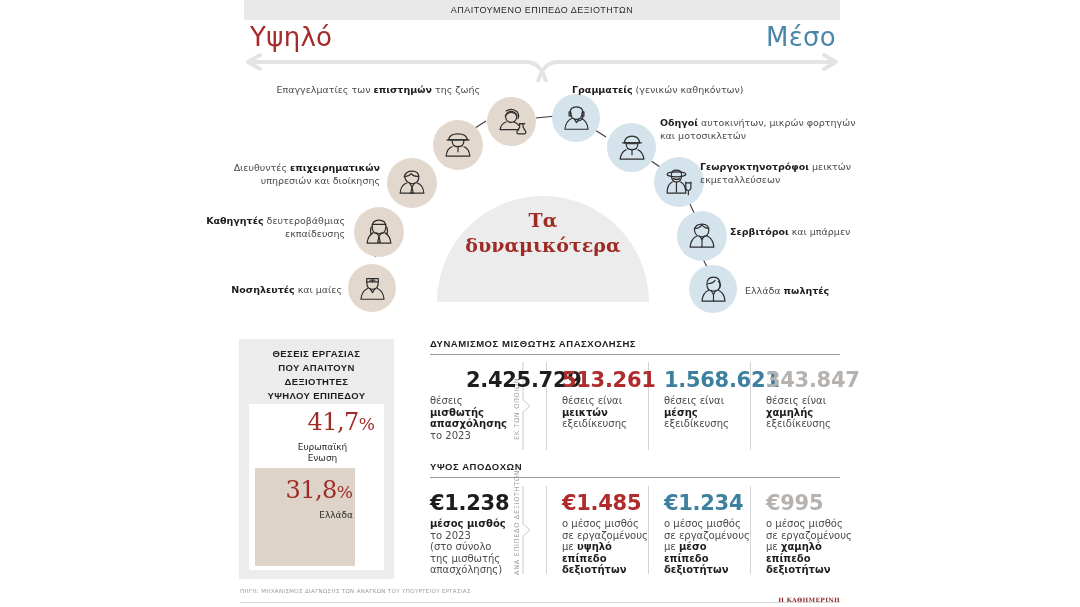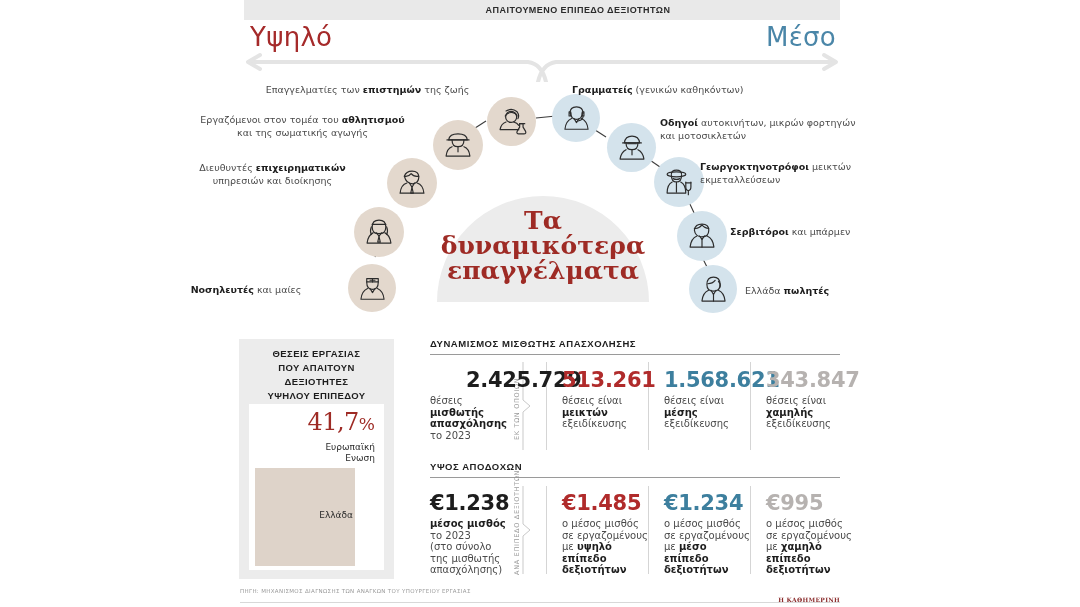--- a/index.html
+++ b/index.html
@@ -13,25 +13,24 @@
     position:relative;
   }
   .sheet{position:absolute;left:0;top:0;width:1080px;height:607px;}
 
   
   .header-band{
     position:absolute;left:244px;top:0;width:596px;height:20px;
     background:#e9e9e9;
   }
   .header-band-title{
-    position:absolute;left:8px;top:0;width:596px;height:20px;
+    position:absolute;left:0;top:0;width:596px;height:20px;
     display:flex;align-items:center;justify-content:center;
-    font-size:9px;font-weight:bold;letter-spacing:.45px;color:#2b2b2b;
+    font-size:9px;font-weight:normal;letter-spacing:.45px;color:#2b2b2b;
     white-space:nowrap;
-    padding-left:28px;
   }
 
   
   .lvl-high{
     position:absolute;left:250px;top:22px;
     font-size:26px;color:#a52a2a;letter-spacing:.3px;
     font-family:"DejaVu Sans",sans-serif;
   }
   .lvl-mid{
     position:absolute;right:244px;top:22px;
@@ -54,34 +53,34 @@
   
   .links{position:absolute;left:0;top:0;width:1080px;height:340px;pointer-events:none;}
 
   
   .role{
     position:absolute;font-size:9.5px;line-height:12.5px;color:#4a4a4a;
     font-family:"DejaVu Sans",sans-serif;
   }
   .role b{color:#1d1d1d;font-weight:bold;}
   .role.r-right{text-align:left;}
-  .role.r-left{text-align:center;}
+  .role.r-left{text-align:right;}
 
   
   .dome{
     position:absolute;left:437px;top:196px;width:212px;height:106px;
     background:#ececec;
     border-radius:106px 106px 0 0;
   }
   .dome-title{
     position:absolute;left:437px;top:208px;width:212px;
     text-align:center;
     font-family:"DejaVu Serif","Liberation Serif",serif;
     font-weight:bold;
-    font-size:25px;line-height:25px;color:#9e2b25;
+    font-size:19px;line-height:25px;color:#9e2b25;
   }
 
   
   .panel{
     position:absolute;left:239px;top:339px;width:155px;height:240px;
     background:#ececec;
   }
   .panel-title{
     position:absolute;left:239px;top:347px;width:155px;
     text-align:center;font-size:9.5px;line-height:14px;
@@ -290,27 +289,27 @@
       <path d="M26 10 q3 3 2 7"></path>
       <path d="M14 21 q-7 3-8 13 h28 q-1-10-8-13"></path>
       <path d="M17 21 l3 5 l3-5"></path>
       <path d="M20 26 v8"></path>
     </svg>
   </div>
 
   <div class="role r-left" style="left:255px;top:84px;width:225px;">
     <span>Επαγγελματίες των </span><b>επιστημών</b><span> της ζωής</span>
   </div>
-  <div class="role r-left" style="left:175px;top:114px;width:255px;">
-    <span>Εργαζόμενοι στον τομέα του </span><b>αθλητισμού</b><br>
-    <span>και της σωματικής αγωγής</span>
-  </div>
   <div class="role r-left" style="left:165px;top:162px;width:215px;">
     <span>Διευθυντές </span><b>επιχειρηματικών</b><br>
     <span>υπηρεσιών και διοίκησης</span>
+  </div>
+  <div class="role r-left" style="left:150px;top:215px;width:195px;">
+    <b>Καθηγητές</b><span> δευτεροβάθμιας</span><br>
+    <span>εκπαίδευσης</span>
   </div>
   <div class="role r-left" style="left:150px;top:284px;width:192px;">
     <b>Νοσηλευτές</b><span> και μαίες</span>
   </div>
 
   <div class="role r-right" style="left:572px;top:84px;width:260px;">
     <b>Γραμματείς</b><span> (γενικών καθηκόντων)</span>
   </div>
   <div class="role r-right" style="left:660px;top:117px;width:235px;">
     <b>Οδηγοί</b><span> αυτοκινήτων, μικρών φορτηγών</span><br>
@@ -324,41 +323,43 @@
     <b>Σερβιτόροι</b><span> και μπάρμεν</span>
   </div>
   <div class="role r-right" style="left:745px;top:285px;width:200px;">
     <span>Ελλάδα </span><b>πωλητές</b>
   </div>
 
   <div class="dome"></div>
   <div class="dome-title">
     <div>Τα</div>
     <div>δυναμικότερα</div>
-    <div>επαγγέλματα</div>
   </div>
 
   <div class="panel"></div>
   <div class="panel-title">
     <div>ΘΕΣΕΙΣ ΕΡΓΑΣΙΑΣ</div>
     <div>ΠΟΥ ΑΠΑΙΤΟΥΝ</div>
     <div>ΔΕΞΙΟΤΗΤΕΣ</div>
     <div>ΥΨΗΛΟΥ ΕΠΙΠΕΔΟΥ</div>
   </div>
   <div class="panel-inner"></div>
   <div class="bar-el"></div>
 
   <div class="pct" style="left:270px;top:408px;width:105px;text-align:right;">
     <span class="num">41,7</span><span class="sym">%</span>
   </div>
-  <div class="pct-cap" style="left:270px;top:442px;width:105px;text-align:right;">
+  <div class="pct-cap" style="left:270px;top:442px;width:105px;text-align:center;">
     <div>Ευρωπαϊκή</div>
     <div>Ενωση</div>
   </div>
 
+  <div class="pct" style="left:248px;top:476px;width:105px;text-align:right;">
+    <span class="num">31,8</span><span class="sym">%</span>
+  </div>
   <div class="pct-cap" style="left:248px;top:510px;width:105px;text-align:right;">
     <div>Ελλάδα</div>
   </div>
 
   <div class="sec-title" style="left:430px;top:338px;">ΔΥΝΑΜΙΣΜΟΣ ΜΙΣΘΩΤΗΣ ΑΠΑΣΧΟΛΗΣΗΣ</div>
   <div class="sec-rule" style="left:430px;top:354px;width:410px;"></div>
 
   <div class="vlabel" style="left:513px;top:440px;">ΕΚ ΤΩΝ ΟΠΟΙΩΝ</div>
   <svg class="brace" style="left:520px;top:362px;" width="22" height="88" viewBox="0 0 22 88" fill="none" stroke="#c9c9c9" stroke-width="1">
     <path d="M3 0 V38 L10 44 L3 50 V88"></path>

